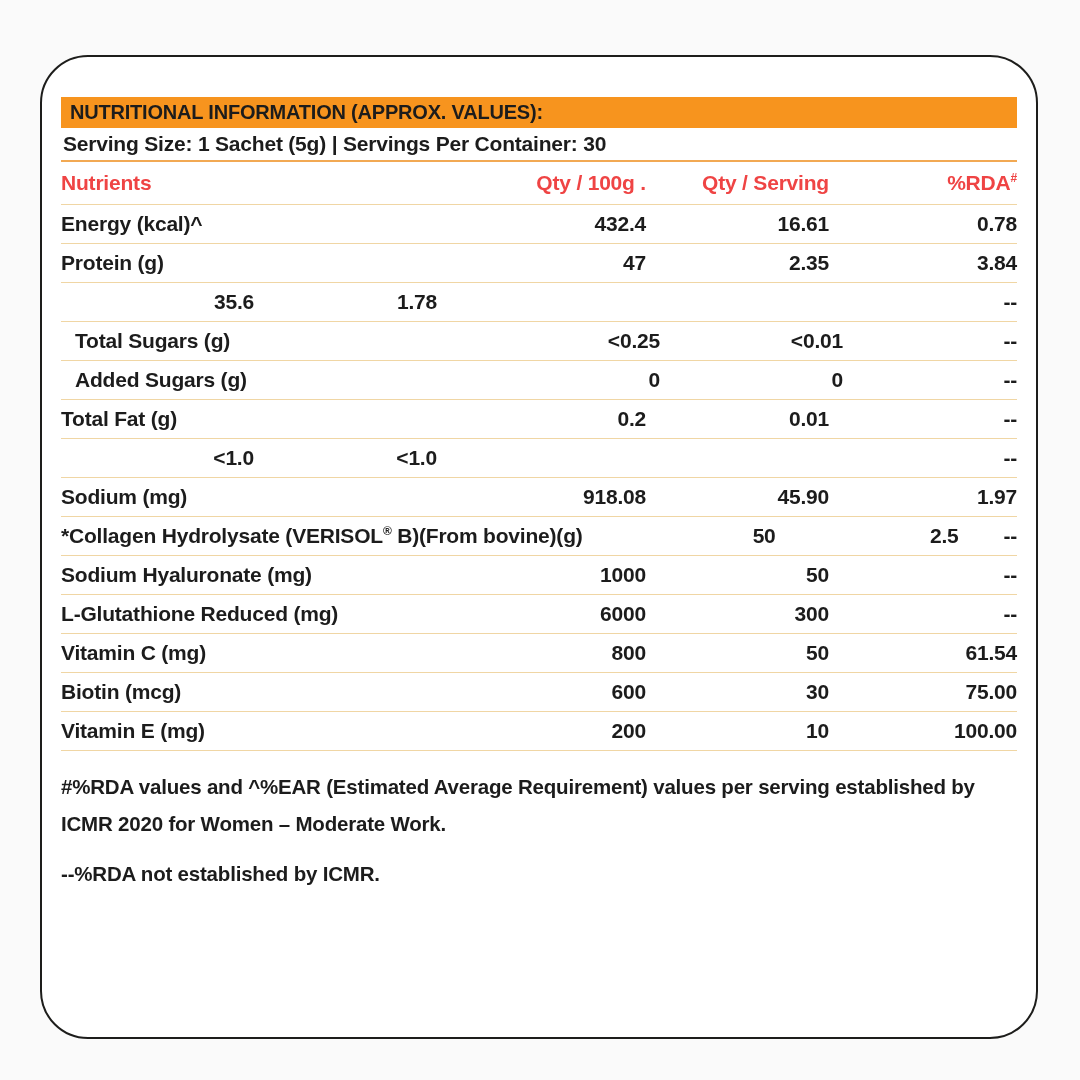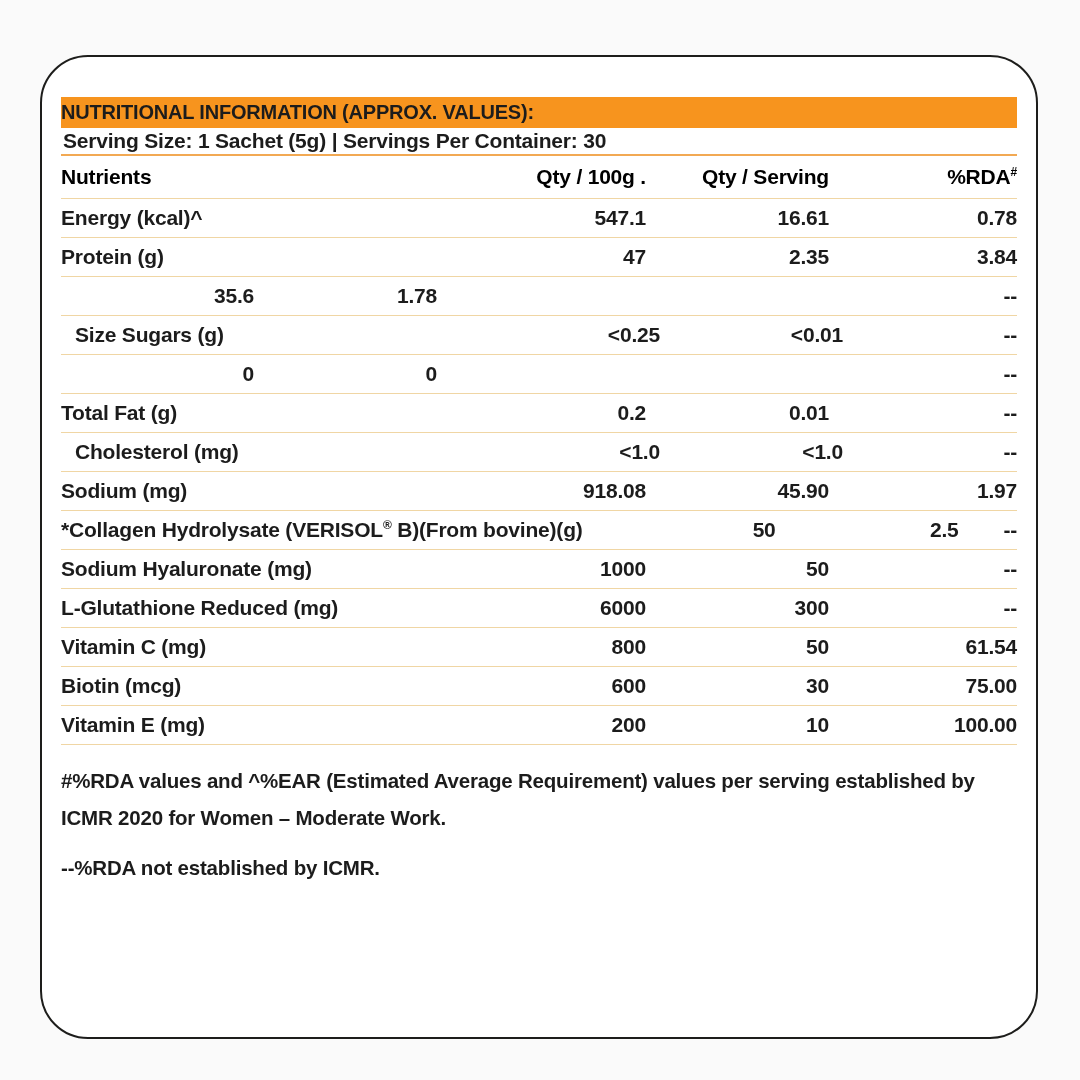--- a/index.html
+++ b/index.html
@@ -24,44 +24,45 @@
     border-radius: 48px;
     padding: 40px 19px 0 19px;
     overflow: hidden;
     letter-spacing: -0.2px;
   }
   .title-bar {
     height: 31px;
     background: #F7941E;
     display: flex;
     align-items: center;
+    padding-left: 9px;
     box-sizing: border-box;
     font-size: 20px;
   }
   .serving {
-    height: 28px;
+    height: 34px;
     display: flex;
     align-items: center;
     font-size: 21px;
     border-bottom: 2px solid #F2A953;
     box-sizing: border-box;
     padding-left: 2px;
     white-space: nowrap;
   }
   .row {
     display: flex;
     align-items: center;
     height: 39px;
     box-sizing: border-box;
     border-bottom: 1.5px solid #F0D6A4;
     font-size: 21px;
     white-space: nowrap;
   }
   .header-row { height: 43px; }
-  .orange { color: #000000; }
+  .orange { color: #ef4444; }
   .c1 { flex: 0 0 392px; text-align: left; overflow: visible; }
   .c2 { flex: 0 0 193px; text-align: right; }
   .c3 { flex: 0 0 183px; text-align: right; }
   .c4 { flex: 1 1 auto; text-align: right; }
   .indent { padding-left: 14px; }
   sup { font-size: 12px; vertical-align: super; line-height: 0; }
   .footnotes { margin-top: 17px; }
   .footnotes p {
     margin: 0 0 13px 0;
     font-size: 20.5px;
@@ -85,54 +86,54 @@
   <div class="row header-row">
     <div class="c1 orange">Nutrients</div>
     <div class="c2 orange">Qty / 100g .</div>
     <div class="c3 orange">Qty / Serving</div>
     <div class="c4 orange"><span>%RDA</span><sup>#</sup></div>
   </div>
 
   <div id="table-body">
       <div class="row">
         <div class="c1">Energy (kcal)^</div>
-        <div class="c2">547.1</div>
+        <div class="c2">432.4</div>
         <div class="c3">16.61</div>
         <div class="c4">0.78</div>
       </div>
       <div class="row">
         <div class="c1">Protein (g)</div>
         <div class="c2">47</div>
         <div class="c3">2.35</div>
         <div class="c4">3.84</div>
       </div>
       <div class="row">
         <div class="c2">35.6</div>
         <div class="c3">1.78</div>
         <div class="c4">--</div>
       </div>
       <div class="row">
-        <div class="c1 indent">Size Sugars (g)</div>
+        <div class="c1 indent">Total Sugars (g)</div>
         <div class="c2">&lt;0.25</div>
         <div class="c3">&lt;0.01</div>
         <div class="c4">--</div>
       </div>
       <div class="row">
+        <div class="c1 indent">Added Sugars (g)</div>
         <div class="c2">0</div>
         <div class="c3">0</div>
         <div class="c4">--</div>
       </div>
       <div class="row">
         <div class="c1">Total Fat (g)</div>
         <div class="c2">0.2</div>
         <div class="c3">0.01</div>
         <div class="c4">--</div>
       </div>
       <div class="row">
-        <div class="c1 indent">Cholesterol (mg)</div>
         <div class="c2">&lt;1.0</div>
         <div class="c3">&lt;1.0</div>
         <div class="c4">--</div>
       </div>
       <div class="row">
         <div class="c1">Sodium (mg)</div>
         <div class="c2">918.08</div>
         <div class="c3">45.90</div>
         <div class="c4">1.97</div>
       </div>

